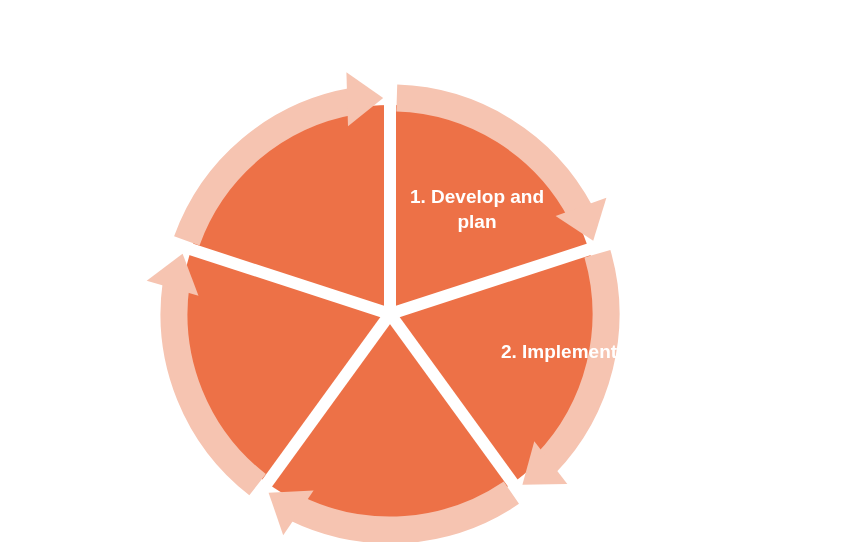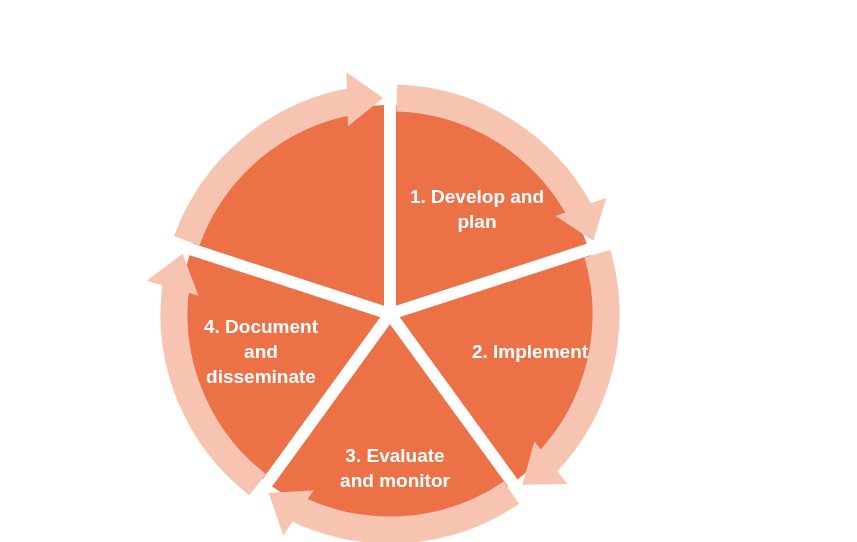--- a/index.html
+++ b/index.html
@@ -18,21 +18,21 @@
     transform: translate(-50%, -50%);
     color: #ffffff;
     font-size: 19px;
     line-height: 25px;
     font-weight: 700;
     text-align: center;
     white-space: pre-line;
     pointer-events: none;
   }
   .lbl-1 { left: 477px; top: 172px; }
-  .lbl-2 { left: 530px; top: 314px; }
+  .lbl-2 { left: 559px; top: 314px; }
   .lbl-3 { left: 395px; top: 431px; }
   .lbl-4 { left: 261px; top: 314px; }
   .lbl-5 { left: 308px; top: 171px; }
 </style>
 </head>
 <body>
 
 <div class="canvas">
 
   <svg class="diagram-svg" width="857" height="542" viewBox="0 0 857 542">
@@ -60,19 +60,14 @@
       <polygon points="522.4,447.7 567.3,446.9 534.3,404.3"></polygon>
       <polygon points="268.6,455.7 283.2,498.2 313.6,453.6"></polygon>
       <polygon points="182.6,216.7 146.7,243.8 198.5,258.8"></polygon>
       <polygon points="383.2,61.1 346.4,35.2 348.0,89.2"></polygon>
     </g>
   </svg>
 
   <div class="step-label lbl-1">1. Develop and
 plan</div>
   <div class="step-label lbl-2">2. Implement</div>
-  <div class="step-label lbl-3">3. Evaluate
-and monitor</div>
-  <div class="step-label lbl-4">4. Document
-and
-disseminate</div>
 
 </div>
 
 </body></html>

